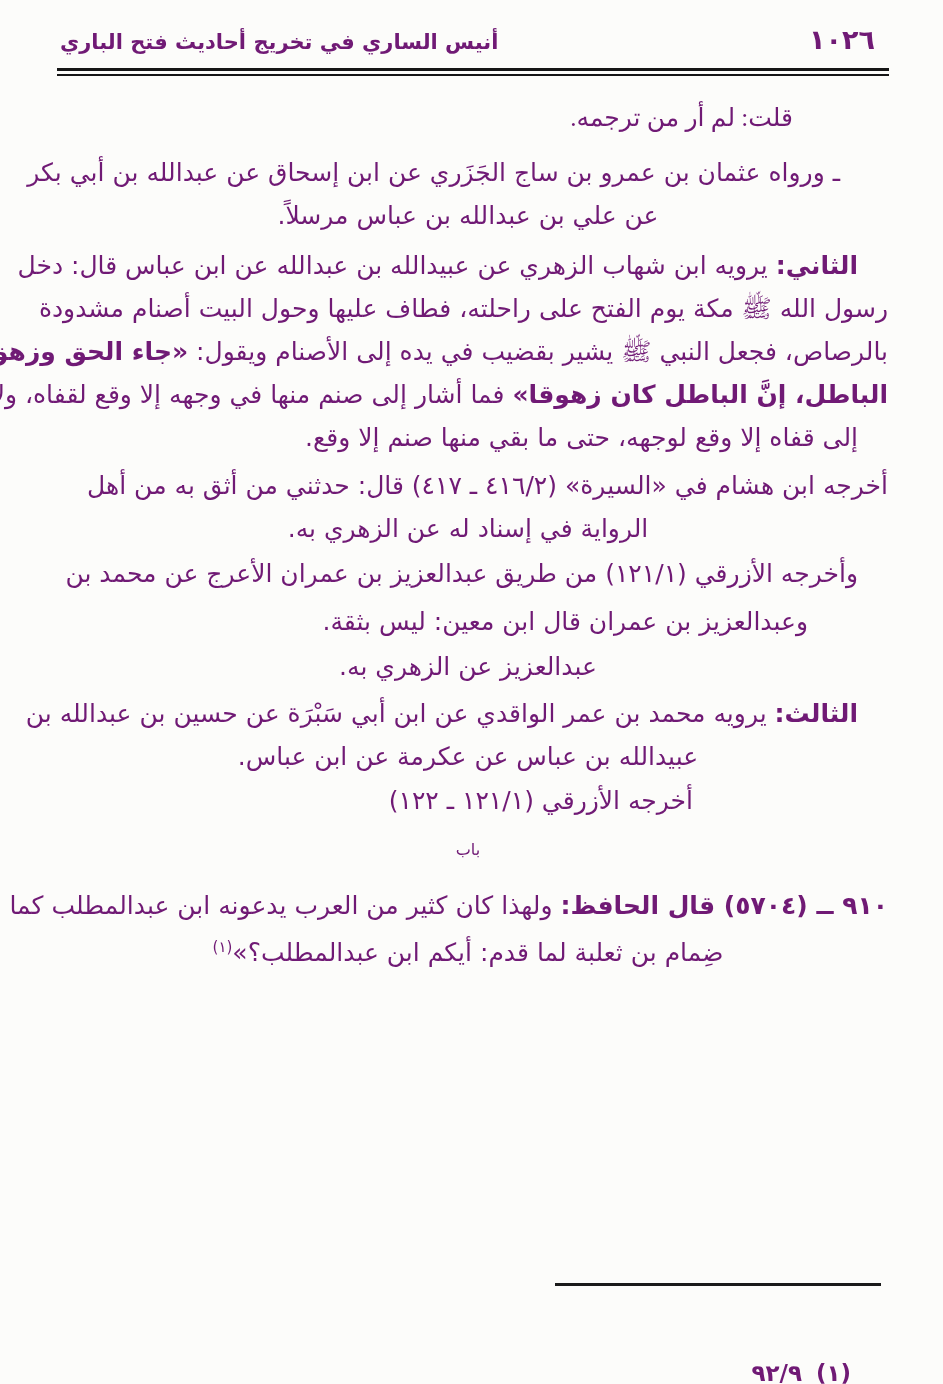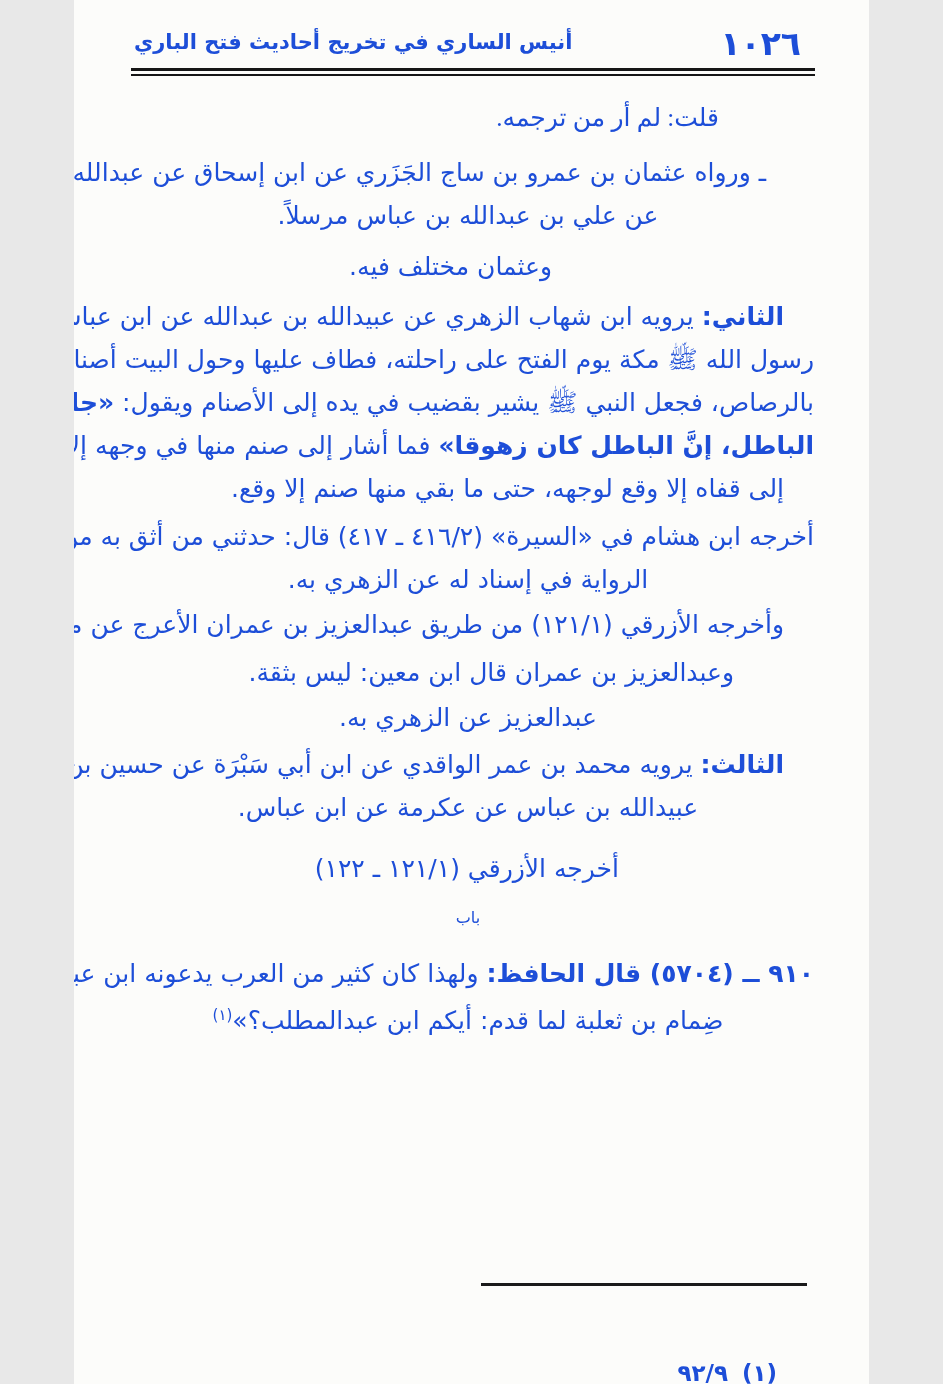--- a/index.html
+++ b/index.html
@@ -1,33 +1,33 @@
 <!DOCTYPE html>
 <html lang="ar"><head>
 <meta charset="utf-8">
 <style>
   html,body{margin:0;padding:0;background:#e8e8e8;}
   .page{
     position:relative;
-    width:795px;height:1384px;
+    width:943px;height:1384px;
     margin:0 auto;
     background:#fcfcfa;
-    color:#1d4ed8;
+    color:#701a75;
     font-family:"DejaVu Sans", sans-serif;
     overflow:hidden;
   }
   
   .running-title{
     position:absolute;top:30px;left:60px;
     font-size:21px;font-weight:bold;direction:rtl;
     letter-spacing:0;
   }
   .page-number{
     position:absolute;top:24px;right:68px;
-    font-size:33px;font-weight:bold;direction:rtl;
+    font-size:27px;font-weight:bold;direction:rtl;
   }
   .header-rule{
     position:absolute;top:68px;left:57px;right:54px;
     height:3px;
     border-top:3px solid #161616;
     border-bottom:2px solid #161616;
   }
   
   .page-body{
     position:absolute;top:96px;right:55px;left:48px;
@@ -48,21 +48,21 @@
   .ind80{padding-right:80px;}
   .ind195{padding-right:195px;}
   .ind262{padding-right:262px;}
   .ind58{padding-right:58px;}
   .mt12{margin-top:12px;}
   .mt9{margin-top:9px;}
   .mt8{margin-top:8px;}
   .mt7{margin-top:7px;}
   .mt5{margin-top:5px;}
   .mt4{margin-top:4px;}
-  .mt3{margin-top:18px;}
+  .mt3{margin-top:1px;}
   .mt2{margin-top:2px;}
   .mt14{margin-top:14px;}
   .mt20{margin-top:20px;}
   
   .bab{min-height:40px;line-height:40px;text-align:center;margin-top:8px;font-size:16px;}
   .verse-line{
     min-height:58px;line-height:58px;text-align:center;
     margin-top:2px;white-space:nowrap;
   }
   .verse-text{font-weight:bold;font-size:27px;}
@@ -91,21 +91,20 @@
     <div class="header-rule"></div>
   </div>
 
   <div class="page-body">
 
     <div class="line ind95"><span>قلت: لم أر من ترجمه.</span></div>
 
     <div class="line ind48 mt12"><span>ـ ورواه عثمان بن عمرو بن ساج الجَزَري عن ابن إسحاق عن عبدالله بن أبي بكر</span></div>
     <div class="line center"><span>عن علي بن عبدالله بن عباس مرسلاً.</span></div>
 
-    <div class="line ind262 mt8"><span>وعثمان مختلف فيه.</span></div>
 
     <div class="line ind30 mt7"><span class="b">الثاني:</span><span> يرويه ابن شهاب الزهري عن عبيدالله بن عبدالله عن ابن عباس قال: دخل</span></div>
     <div class="line"><span>رسول الله ﷺ مكة يوم الفتح على راحلته، فطاف عليها وحول البيت أصنام مشدودة</span></div>
     <div class="line"><span>بالرصاص، فجعل النبي ﷺ يشير بقضيب في يده إلى الأصنام ويقول: </span><span class="b">«جاء الحق وزهق</span></div>
     <div class="line"><span class="b">الباطل، إنَّ الباطل كان زهوقا»</span><span> فما أشار إلى صنم منها في وجهه إلا وقع لقفاه، ولا أشار</span></div>
     <div class="line ind30"><span>إلى قفاه إلا وقع لوجهه، حتى ما بقي منها صنم إلا وقع.</span></div>
 
     <div class="line mt5"><span>أخرجه ابن هشام في «السيرة» (٤١٦/٢ ـ ٤١٧) قال: حدثني من أثق به من أهل</span></div>
     <div class="line center"><span>الرواية في إسناد له عن الزهري به.</span></div>
 

